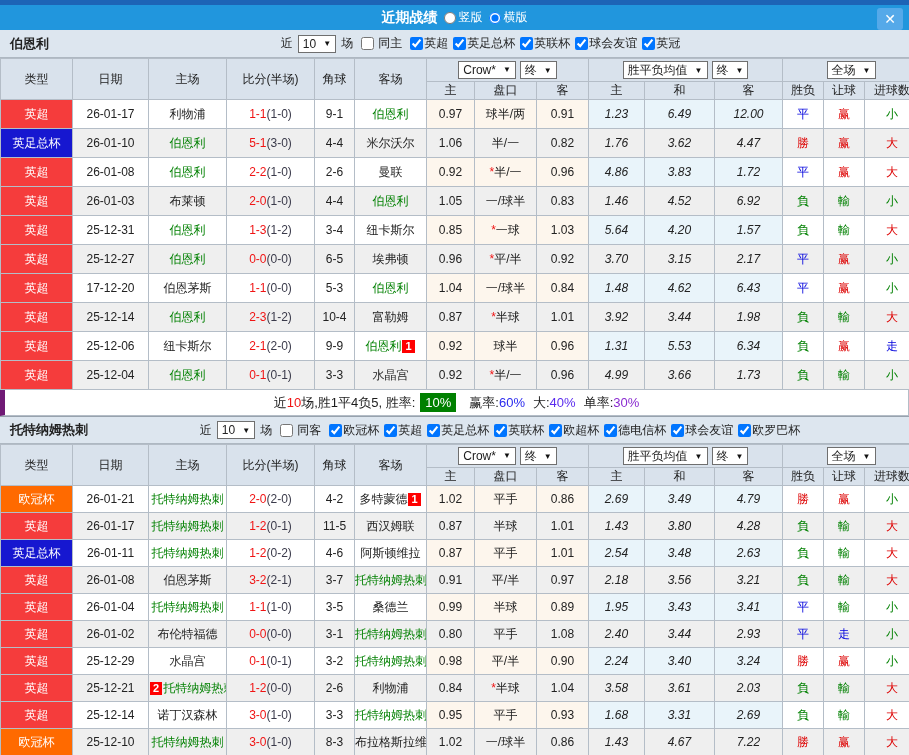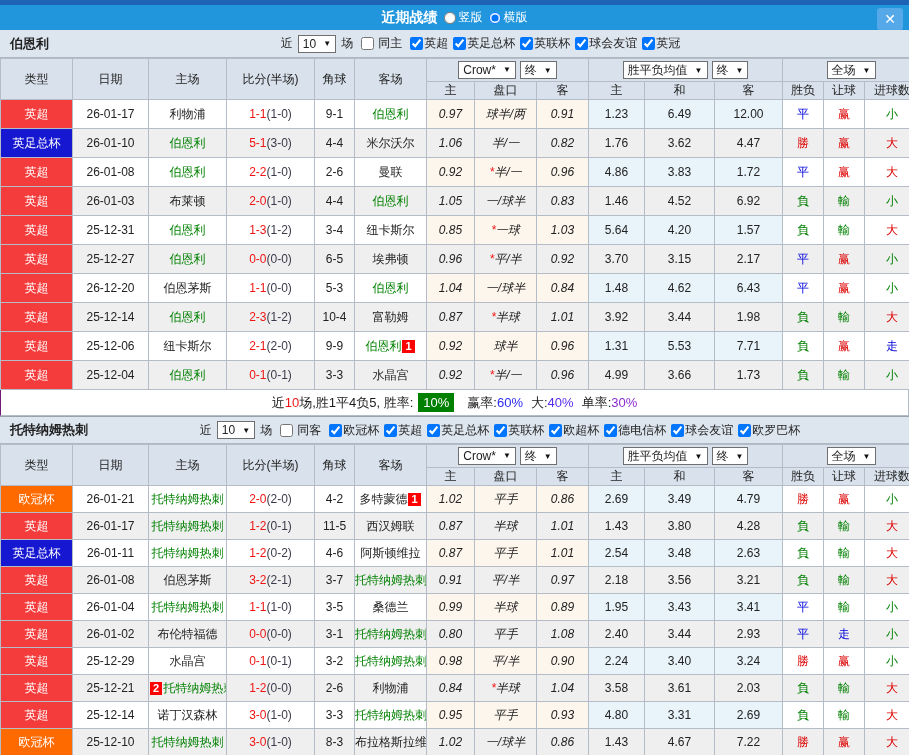--- a/index.html
+++ b/index.html
@@ -56,40 +56,40 @@
   th, td {
     border: 1px solid #b4bdc7;
     text-align: center; padding: 0;
     overflow: hidden; white-space: nowrap;
   }
   thead th { background: #d9e2ec; font-weight: normal; font-size: 12px; color: #1c1c1c; }
   thead tr.hr1 th { height: 23px; }
   thead tr.hr2 th { height: 16px; }
   .t1 tbody td { height: 29px; }
   .t2 tbody td { height: 27px; }
-  td.c-crow { background: #fdf6ed; font-style: italic; }
-  td.c-avg  { background: #e9f4fa; }
+  td.c-crow { background: #fdf6ed; }
+  td.c-avg  { background: #e9f4fa; font-style: italic; }
   tr.even td { background: #efefef; }
   td.type { color: #fff; }
   .score { color: #f01414; }
   .half  { color: #3a3a4a; margin-top: 6px; }
   .hteam { color: #008000; }
   .nteam { color: #222; }
   .star  { color: #f01414; }
   .badge {
     display: inline-block; background: #ff0000; color: #fff;
     font-size: 11px; line-height: 13px; padding: 0 3px; margin: 0 1px;
     font-weight: bold;
   }
   
   .summary {
     height: 26px; line-height: 25px;
     text-align: center; background: #fff;
     border-bottom: 1px solid #b4bdc7;
-    border-left: 1px solid #701a75; border-right: 1px solid #b4bdc7;
+    border-left: 5px solid #701a75; border-right: 1px solid #b4bdc7;
     font-size: 13px; color: #1c1c1c;
   }
   .summary .red { color: #f01414; }
   .summary .rate-badge { background: #008000; color: #fff; padding: 2px 5px; margin: 0 5px; }
   .summary .stat { margin-left: 8px; }
 </style>
 </head>
 <body>
 
 <div class="titlebar">
@@ -286,21 +286,21 @@
           <td class="c-crow">0.92</td>
           <td class="c-avg">3.70</td>
           <td class="c-avg">3.15</td>
           <td class="c-avg">2.17</td>
           <td style="color:#0000dd">平</td>
           <td style="color:#dd0000">赢</td>
           <td style="color:#008000">小</td>
         </tr>
         <tr>
           <td class="type" style="background:#f53c3c">英超</td>
-          <td>26-12-20</td>
+          <td>17-12-20</td>
           <td><span class="nteam">伯恩茅斯</span></td>
           <td><span class="score">1-1</span><span class="half">(0-0)</span></td>
           <td>5-3</td>
           <td><span class="hteam">伯恩利</span></td>
           <td class="c-crow">1.04</td>
           <td class="c-crow">一/球半</td>
           <td class="c-crow">0.84</td>
           <td class="c-avg">1.48</td>
           <td class="c-avg">4.62</td>
           <td class="c-avg">6.43</td>
@@ -330,21 +330,21 @@
           <td>25-12-06</td>
           <td><span class="nteam">纽卡斯尔</span></td>
           <td><span class="score">2-1</span><span class="half">(2-0)</span></td>
           <td>9-9</td>
           <td><span class="hteam">伯恩利</span><span class="badge">1</span></td>
           <td class="c-crow">0.92</td>
           <td class="c-crow">球半</td>
           <td class="c-crow">0.96</td>
           <td class="c-avg">1.31</td>
           <td class="c-avg">5.53</td>
-          <td class="c-avg">7.71</td>
+          <td class="c-avg">6.34</td>
           <td style="color:#008000">負</td>
           <td style="color:#dd0000">赢</td>
           <td style="color:#0000dd">走</td>
         </tr>
         <tr class="even">
           <td class="type" style="background:#f53c3c">英超</td>
           <td>25-12-04</td>
           <td><span class="hteam">伯恩利</span></td>
           <td><span class="score">0-1</span><span class="half">(0-1)</span></td>
           <td>3-3</td>
@@ -588,21 +588,21 @@
         <tr>
           <td class="type" style="background:#f53c3c">英超</td>
           <td>25-12-14</td>
           <td><span class="nteam">诺丁汉森林</span></td>
           <td><span class="score">3-0</span><span class="half">(1-0)</span></td>
           <td>3-3</td>
           <td><span class="hteam">托特纳姆热刺</span></td>
           <td class="c-crow">0.95</td>
           <td class="c-crow">平手</td>
           <td class="c-crow">0.93</td>
-          <td class="c-avg">4.80</td>
+          <td class="c-avg">1.68</td>
           <td class="c-avg">3.31</td>
           <td class="c-avg">2.69</td>
           <td style="color:#008000">負</td>
           <td style="color:#008000">輸</td>
           <td style="color:#dd0000">大</td>
         </tr>
         <tr class="even">
           <td class="type" style="background:#ff6a00">欧冠杯</td>
           <td>25-12-10</td>
           <td><span class="hteam">托特纳姆热刺</span></td>

